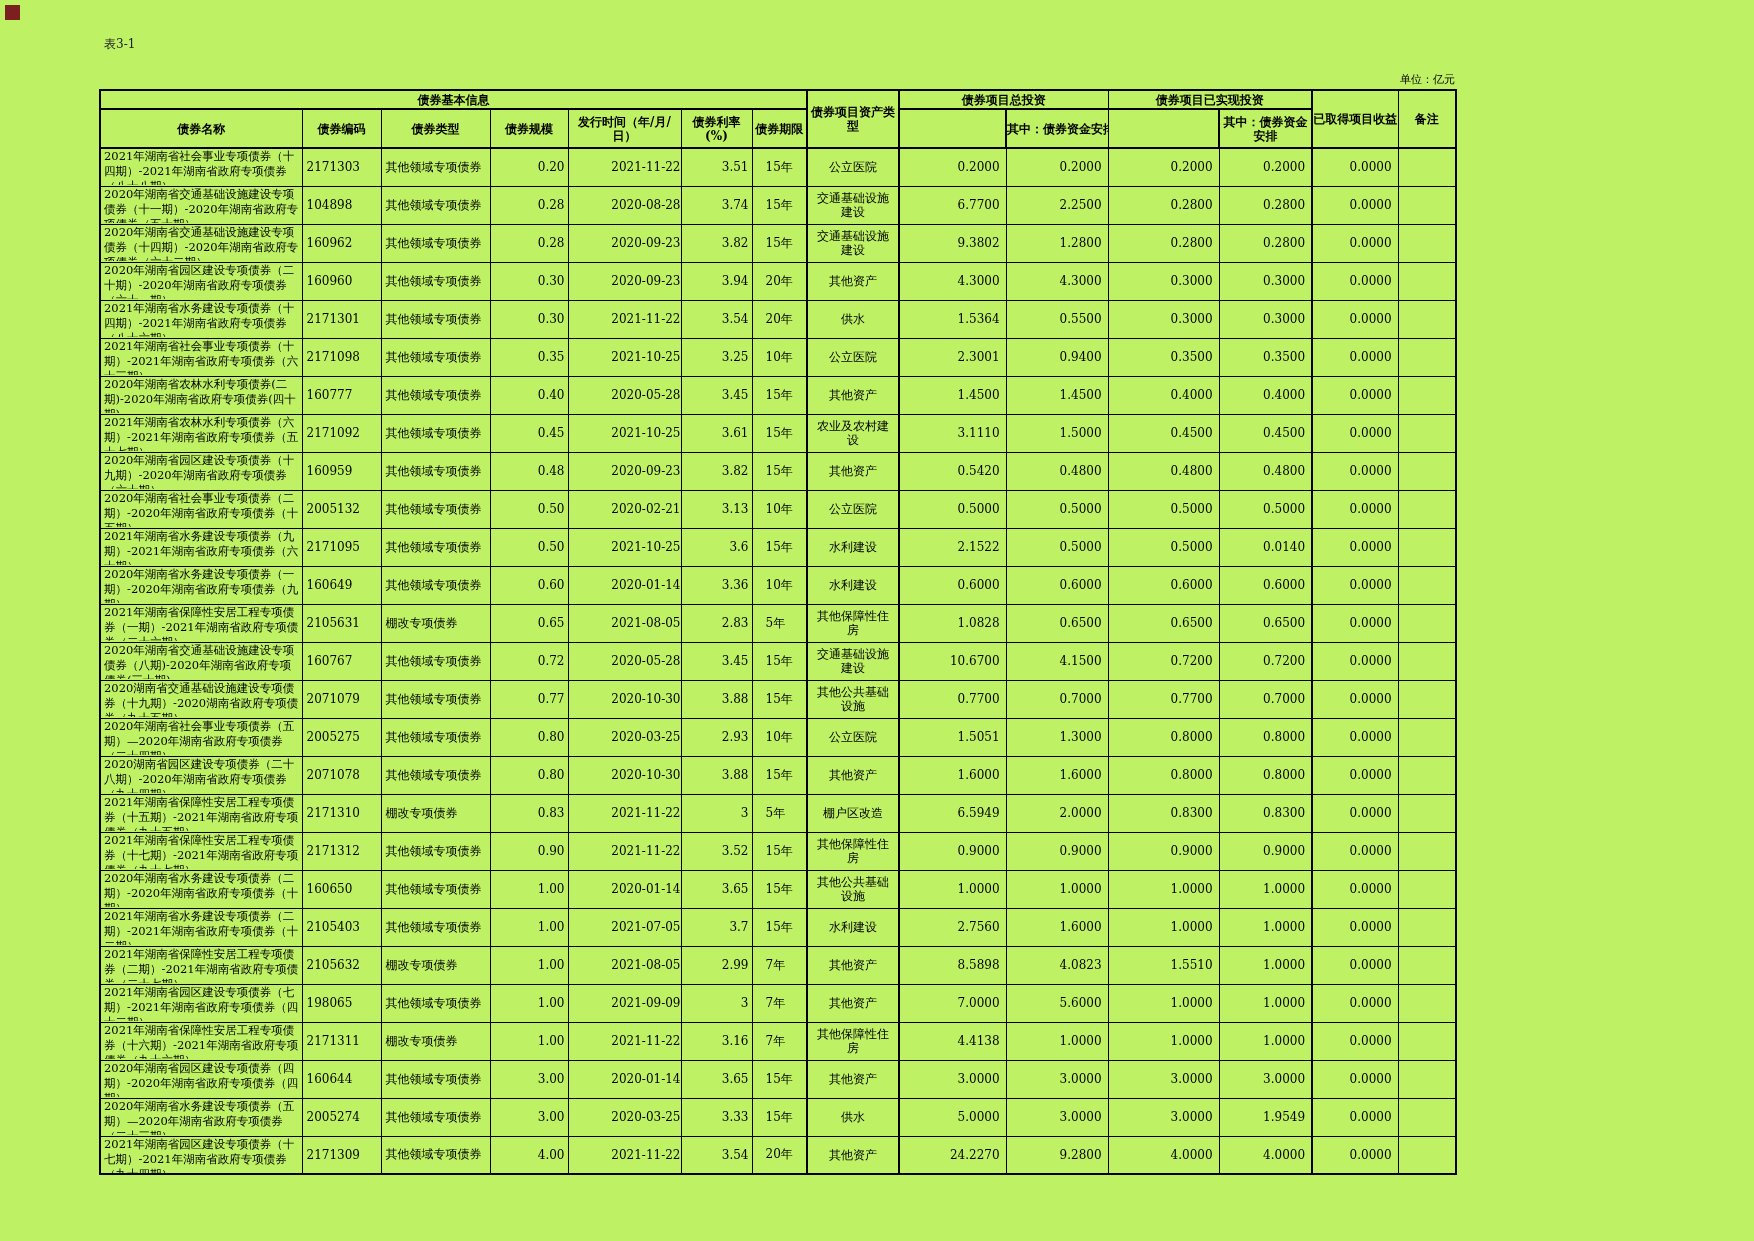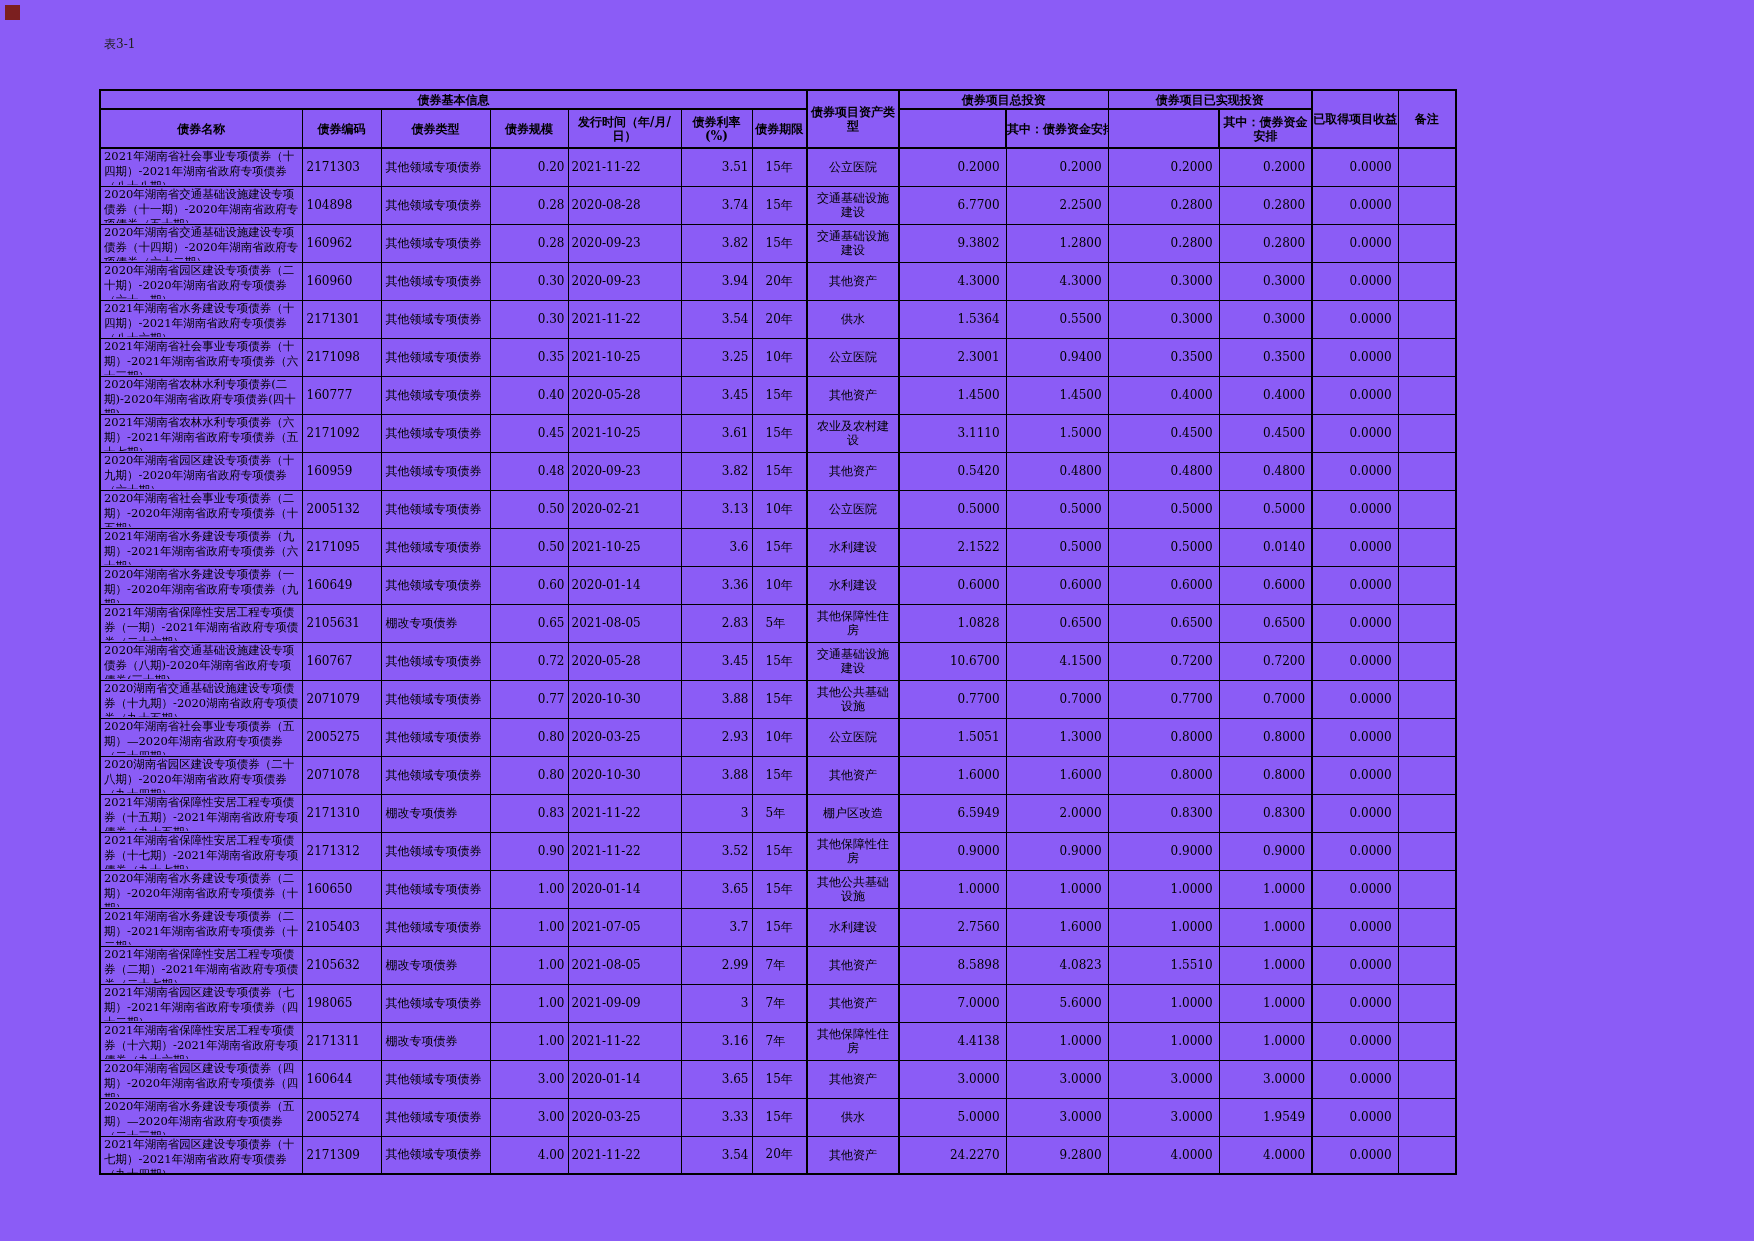--- a/index.html
+++ b/index.html
@@ -1,16 +1,16 @@
 <!DOCTYPE html>
 <html><head>
 <meta charset="utf-8">
 <style>
   html,body{margin:0;padding:0;background:#fff;}
-  .page{position:relative;width:1754px;height:1241px;background:#8b5cf6;overflow:hidden;
+  .page{position:relative;width:1754px;height:1241px;background:#bef264;overflow:hidden;
         font-family:"DejaVu Serif","Liberation Serif",serif;color:#000;}
   .corner-dot{position:absolute;left:5px;top:5px;width:15px;height:15px;background:#7b1f1f;}
   .sheet-label{position:absolute;left:104px;top:36px;font-size:12px;color:#222;}
   .report-title{position:absolute;left:0;top:50px;width:100%;text-align:center;
         font-family:"DejaVu Sans","Liberation Sans",sans-serif;font-weight:bold;font-size:21px;letter-spacing:.5px;}
   .unit-note{position:absolute;left:99px;top:72px;width:1356px;text-align:right;font-size:11px;}
 
   table.bond{position:absolute;left:99px;top:89px;width:1356px;table-layout:fixed;
         border-collapse:collapse;border:2px solid #000;font-size:12px;}
   .bond th,.bond td{border:1px solid #000;padding:0;overflow:hidden;vertical-align:middle;}
@@ -22,32 +22,33 @@
   tbody tr:first-child td{border-top:2px solid #000;}
   .bl2{border-left:2px solid #000 !important;}
   .subhead{font-size:11px;border-left:2px solid #000 !important;border-top:2px solid #000 !important;}
   .nowrapth{white-space:nowrap;}
   .groupbasic{padding-right:126px;}
 
   td.c-name{vertical-align:middle;}
   td.c-name .clip{max-height:36px;overflow:hidden;line-height:15px;font-size:11.5px;
         text-align:left;padding:0 2px 0 3px;}
   td.c-left{text-align:left;padding-left:4px;}
-  td.c-date{text-align:left;padding-left:3px;}
+  td.c-date{text-align:right;padding-left:3px;}
   td.c-term{text-align:left;padding-left:13px;}
   td.c-asset{text-align:center;padding:4px 8px;line-height:14px;}
   td.c-num{text-align:right;padding-right:6px;}
   td.c-scale,td.c-rate{text-align:right;padding-right:3px;}
 </style>
 </head>
 <body>
 
 <div class="page">
   <div class="corner-dot"></div>
   <div class="sheet-label">表3-1</div>
+  <div class="unit-note">单位：亿元</div>
 
   <table class="bond">
     <colgroup>
       <col style="width:202px">
         <col style="width:79px">
         <col style="width:109px">
         <col style="width:78px">
       <col style="width:113px">
         <col style="width:71px">
         <col style="width:55px">

